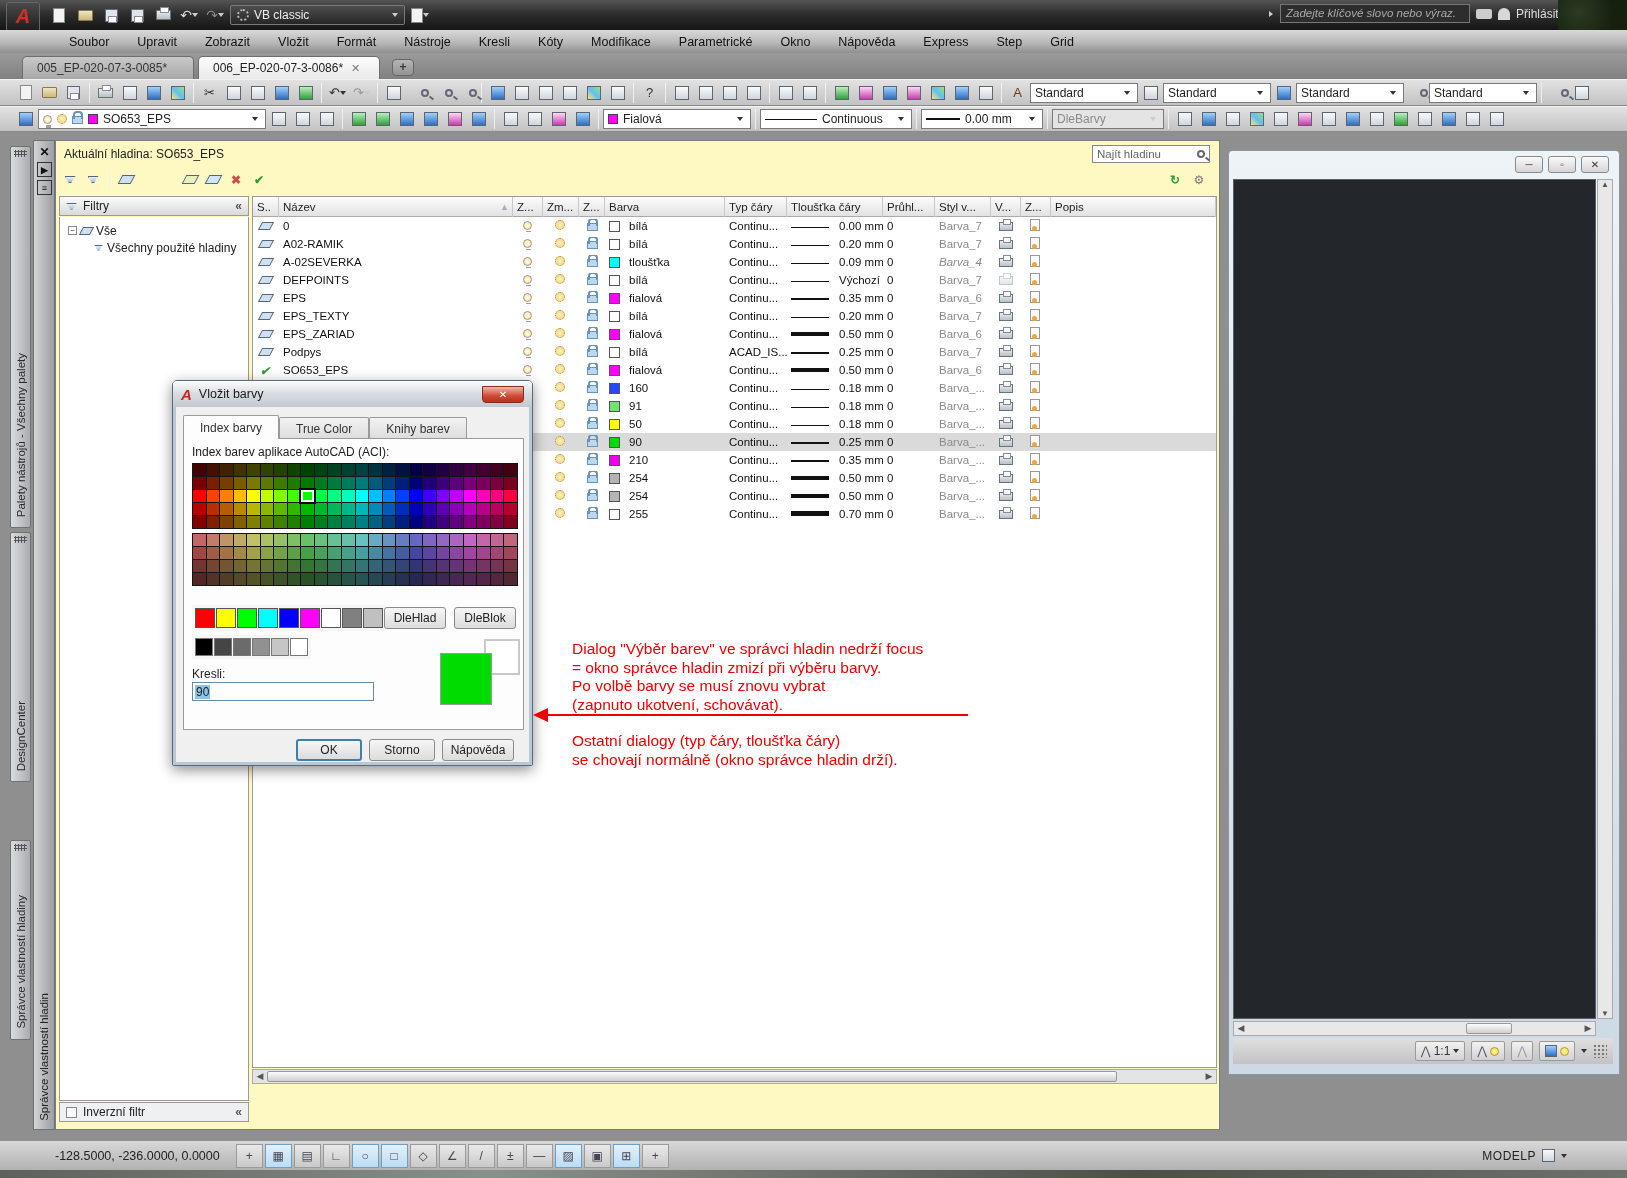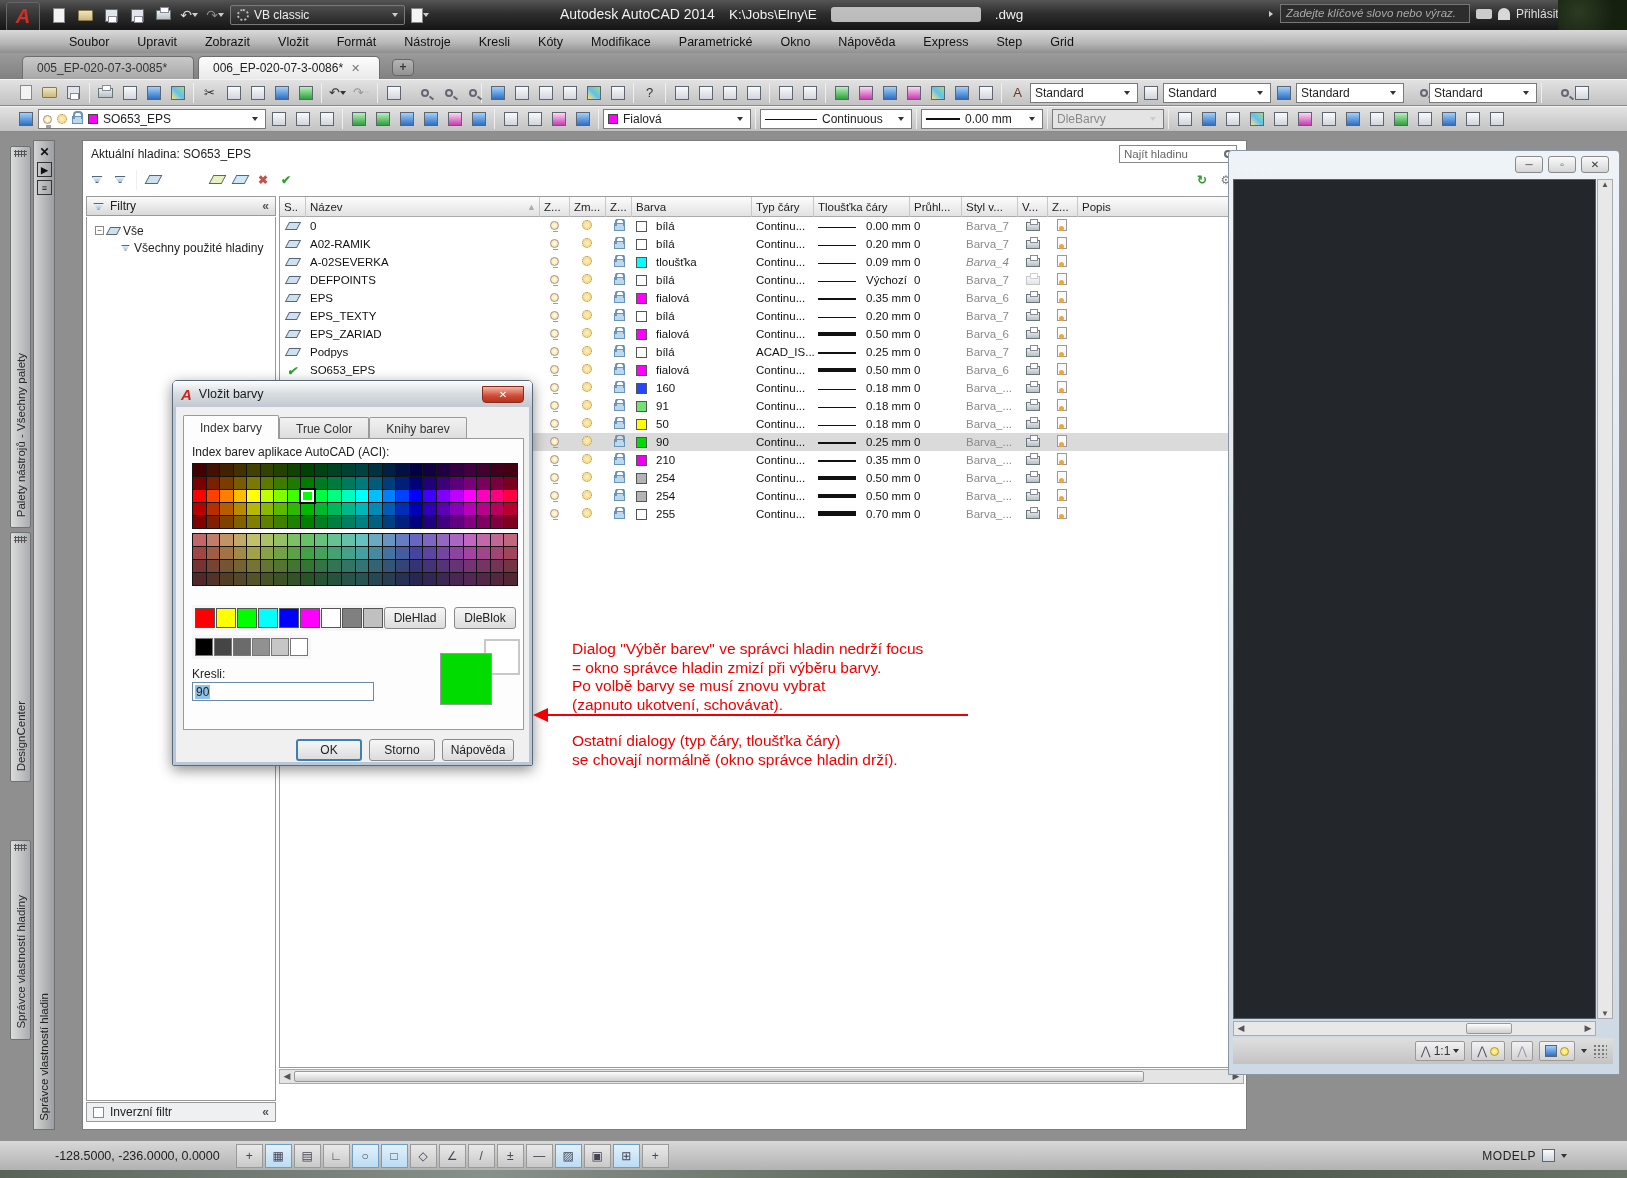--- a/index.html
+++ b/index.html
@@ -81,21 +81,21 @@
   .grip{position:absolute;left:3px;top:3px;width:13px;height:7px;
     background:radial-gradient(circle,#555 1px,transparent 1.2px);background-size:3px 3px;}
   .side-strip .vtext{position:absolute;left:4px;bottom:10px;font-size:11.5px;color:#2a2a2a;white-space:nowrap;}
 
   
   #palette{left:33px;top:140px;width:1187px;height:990px;}
   #pal-strip{left:0;top:0;width:22px;height:990px;background:linear-gradient(90deg,#d4d4d4,#9b9ea2);
     border:1px solid #6f7275;}
   .pal-ico{position:absolute;left:3px;width:15px;height:15px;color:#111;font-size:12px;font-weight:bold;
     display:flex;align-items:center;justify-content:center;}
-  #pal-main{left:22px;top:0;width:1165px;height:990px;background:#ffffff;border:1px solid #7a7d80;margin-left:27px;}
+  #pal-main{left:22px;top:0;width:1165px;height:990px;background:#fef9c3;border:1px solid #7a7d80;}
   #cur-layer{left:8px;top:6px;font-size:12px;color:#222;}
   #find-box{left:1036px;top:4px;width:118px;height:18px;background:#fff;border:1px solid #888;
     display:flex;align-items:center;padding:0 4px;color:#666;font-size:11.5px;}
   .mag{margin-left:auto;width:8px;height:8px;border:2px solid #667;border-radius:50%;position:relative;}
   .mag::after{content:"";position:absolute;left:6px;top:6px;width:5px;height:2px;background:#667;transform:rotate(40deg);}
   #pal-tools{left:4px;top:27px;width:1157px;height:23px;display:flex;align-items:center;gap:3px;}
   .pt-ico{width:20px;height:20px;display:flex;align-items:center;justify-content:center;}
   .funnel{width:11px;height:7px;background:linear-gradient(#eaf2fa,#9cc0e0);border:1px solid #567;
     clip-path:polygon(0 0,100% 0,60% 100%,40% 100%);}
   .stack{width:13px;height:9px;background:#cfe0f0;border:1px solid #567;transform:skewX(-28deg);}
@@ -245,26 +245,20 @@
     <span class="qbtn" style="color:#888;">↷<i class="caret"></i></span>
     <span id="ws-dd">
       <i class="gear"></i>
       <span>VB classic</span>
       <i class="caret" style="margin-left:auto;"></i>
     </span>
     <span class="qbtn">
         <i class="mini mi-sheet"></i>
         <i class="caret"></i>
       </span>
-  </div>
-  <div class="abs" id="title-center">
-    <span style="font-size:14px;">Autodesk AutoCAD 2014</span>
-    <span>K:\Jobs\Elny\E</span>
-    <span id="title-blur"></span>
-    <span>.dwg</span>
   </div>
   <div class="abs" id="infocenter">
     <i class="caret dk" style="transform:rotate(-90deg);border-top-color:#ccc;"></i>
     <span id="ic-search">Zadejte klíčové slovo nebo výraz.</span>
     <i class="binoc"></i>
     <i class="person"></i>
     <span>Přihlásit se</span>
   </div>
   <div class="abs" id="photo-tr"></div>
 </div>

